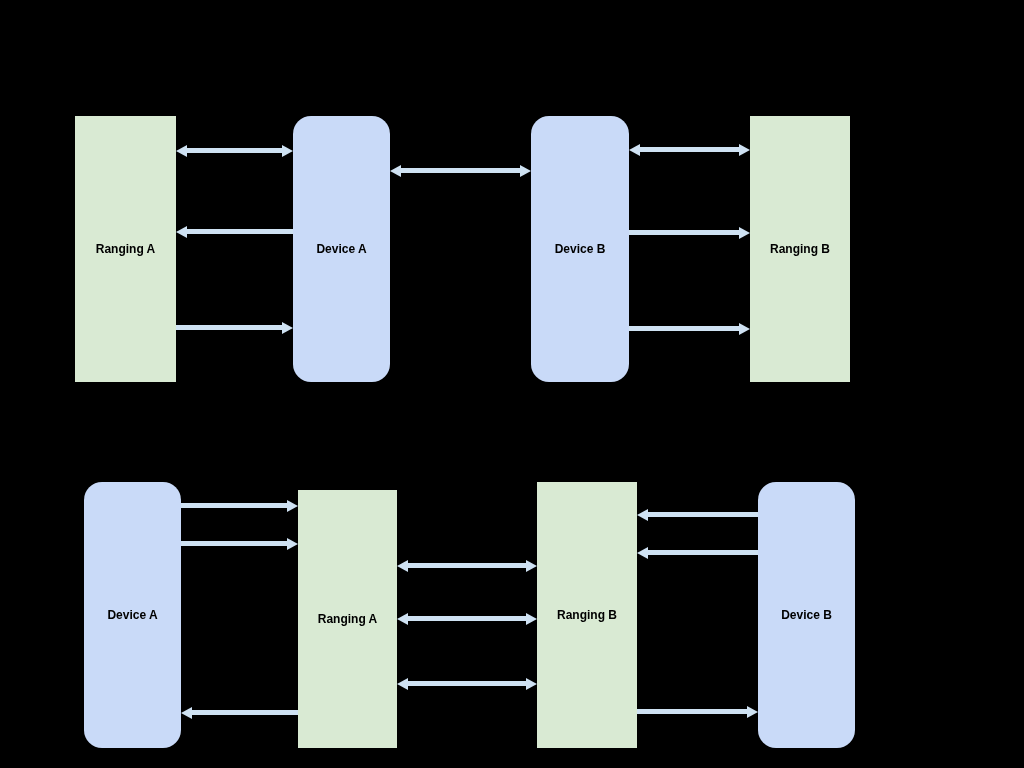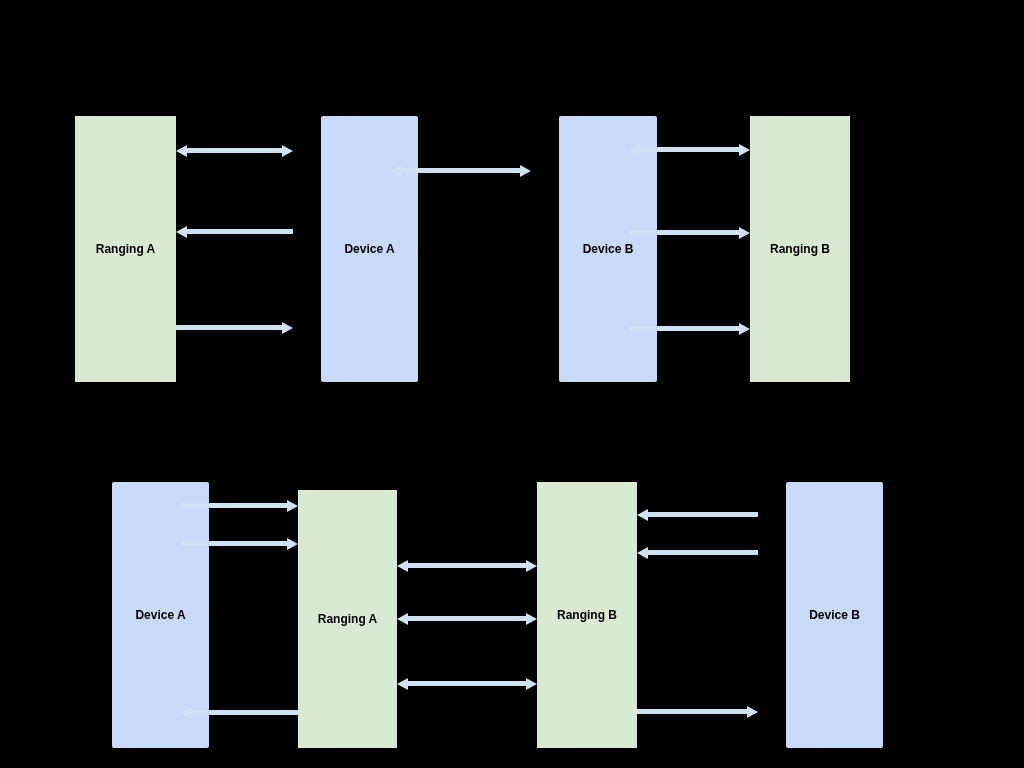--- a/index.html
+++ b/index.html
@@ -23,22 +23,21 @@
     background: var(--bg);
   }
   .box {
     position: absolute;
     display: flex;
     align-items: center;
     justify-content: center;
   }
   .box.device {
     background: var(--device);
-    border-radius: 2px;
-    margin-left: 28px;
+    border-radius: 18px;
   }
   .box.ranging {
     background: var(--ranging);
     border-radius: 0;
   }
   .box-label {
     color: var(--label);
     font-weight: bold;
     font-size: 12px;
     white-space: nowrap;

